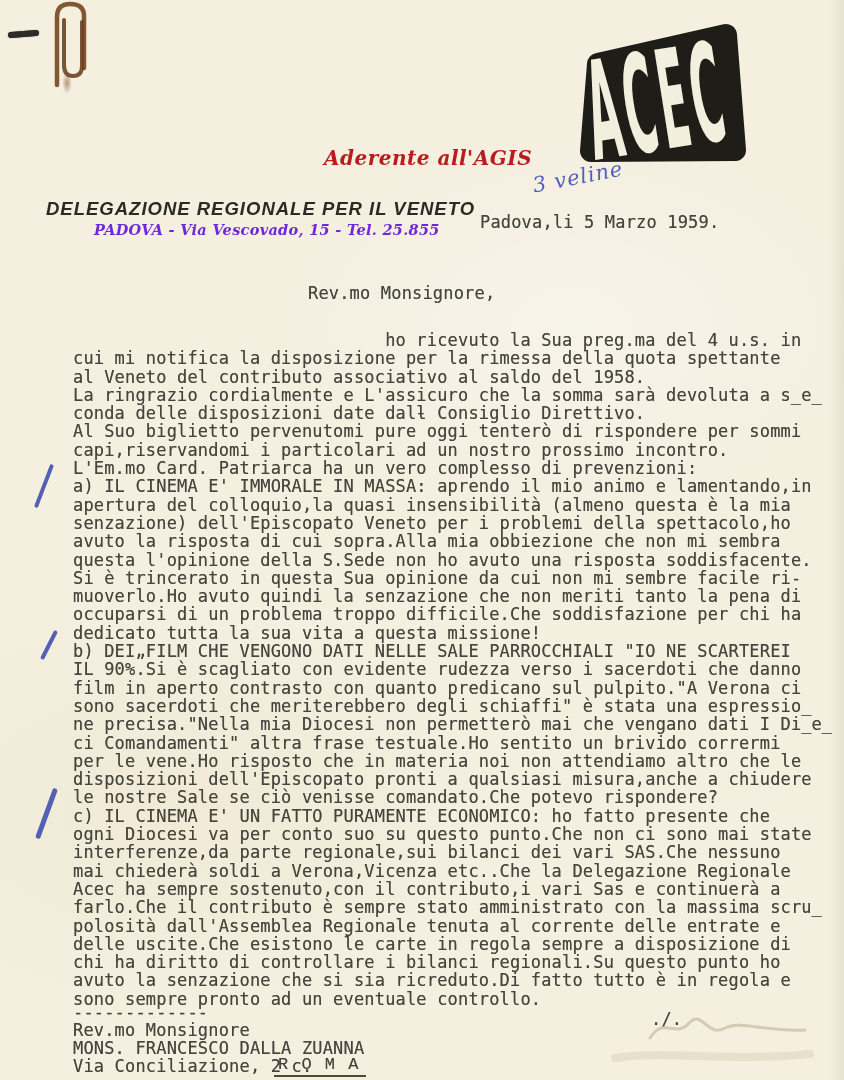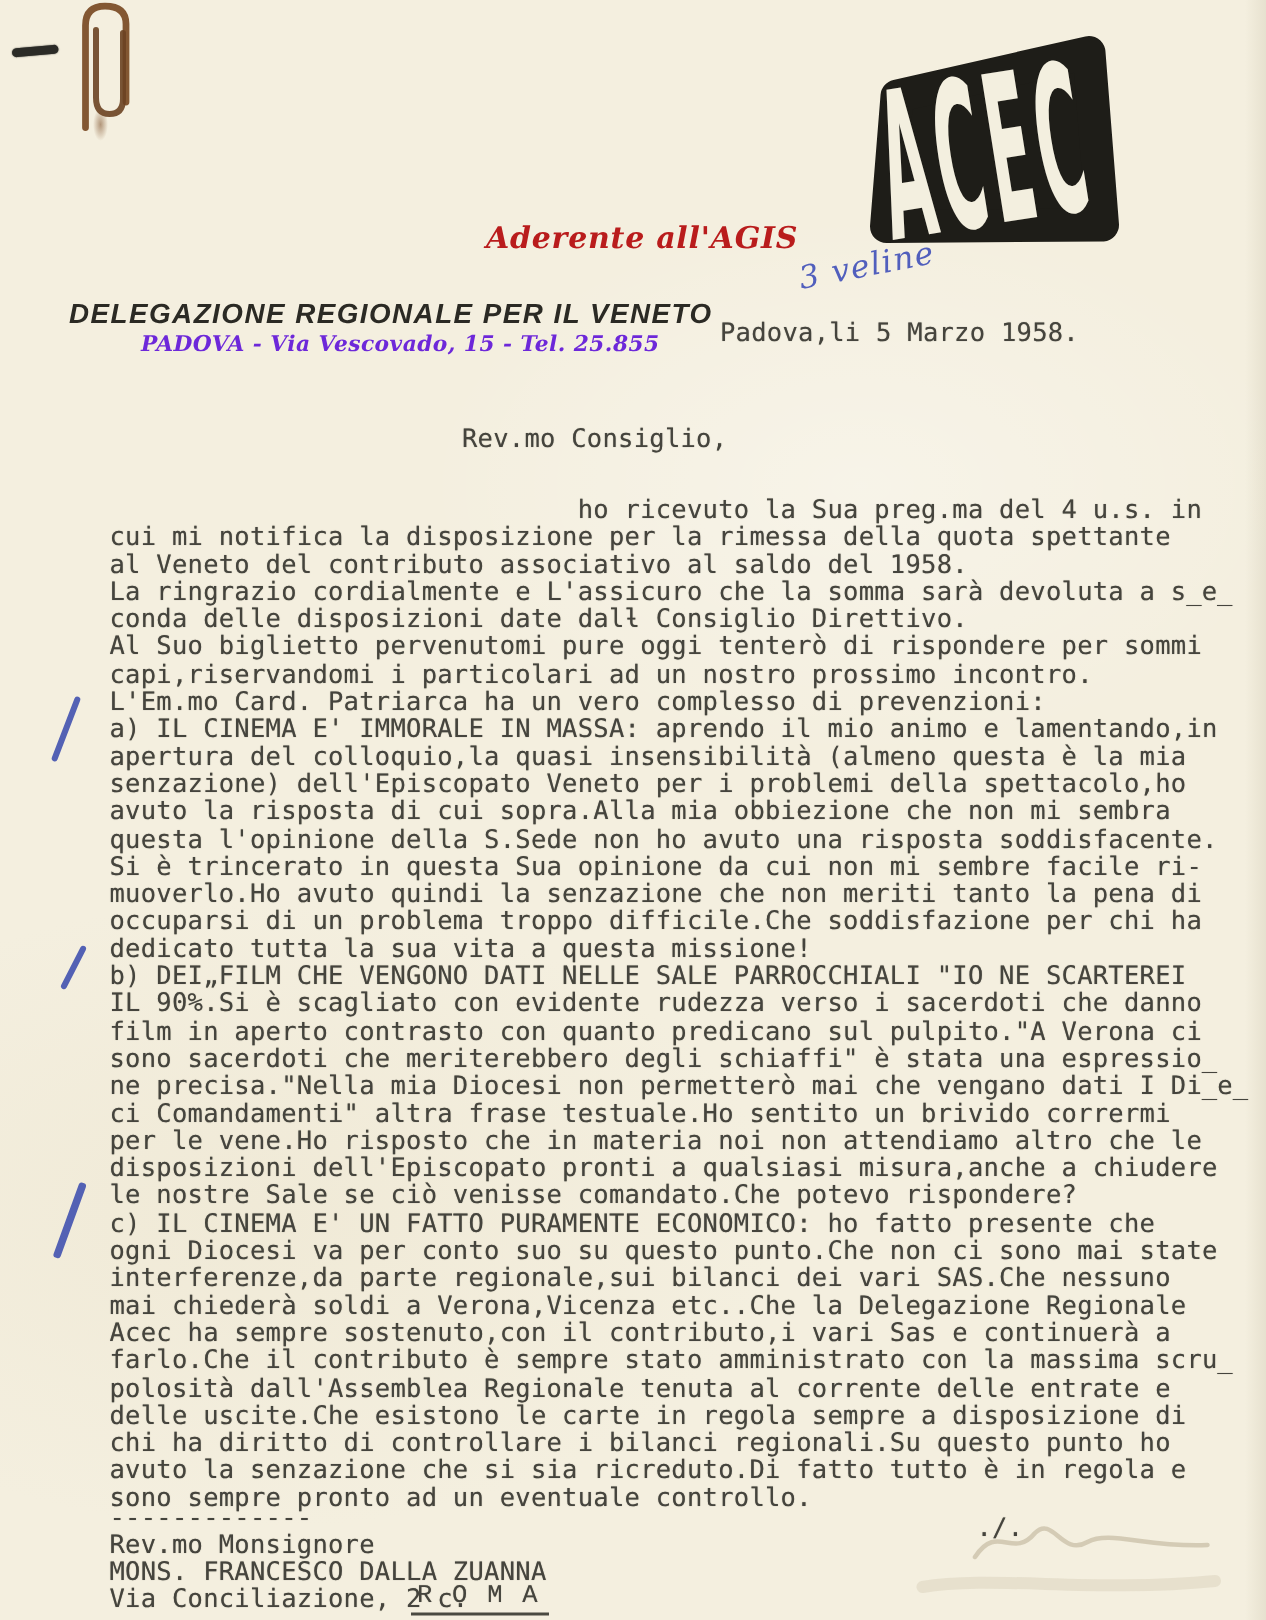--- a/index.html
+++ b/index.html
@@ -73,22 +73,22 @@
   <div class="rust-smudge"></div>
 
   <div class="dash-mark"></div>
 
   <div class="tagline">Aderente all'AGIS</div>
   <div class="handnote">3 veline</div>
 
   <div class="delegation">DELEGAZIONE REGIONALE PER IL VENETO</div>
   <div class="sender-address">PADOVA - Via Vescovado, 15 - Tel. 25.855</div>
 
-  <div class="tw dateline">Padova,li 5 Marzo 1958.</div>
-  <div class="tw salutation">Rev.mo Consiglio,</div>
+  <div class="tw dateline">Padova,li 5 Marzo 1959.</div>
+  <div class="tw salutation">Rev.mo Monsignore,</div>
 
   <pre class="tw body-text">                              ho ricevuto la Sua preg.ma del 4 u.s. in
 cui mi notifica la disposizione per la rimessa della quota spettante
 al Veneto del contributo associativo al saldo del 1958.
 La ringrazio cordialmente e L'assicuro che la somma sarà devoluta a s̲e̲
 conda delle disposizioni date dalƚ Consiglio Direttivo.
 Al Suo biglietto pervenutomi pure oggi tenterò di rispondere per sommi
 capi,riservandomi i particolari ad un nostro prossimo incontro.
 L'Em.mo Card. Patriarca ha un vero complesso di prevenzioni:
 a) IL CINEMA E' IMMORALE IN MASSA: aprendo il mio animo e lamentando,in

